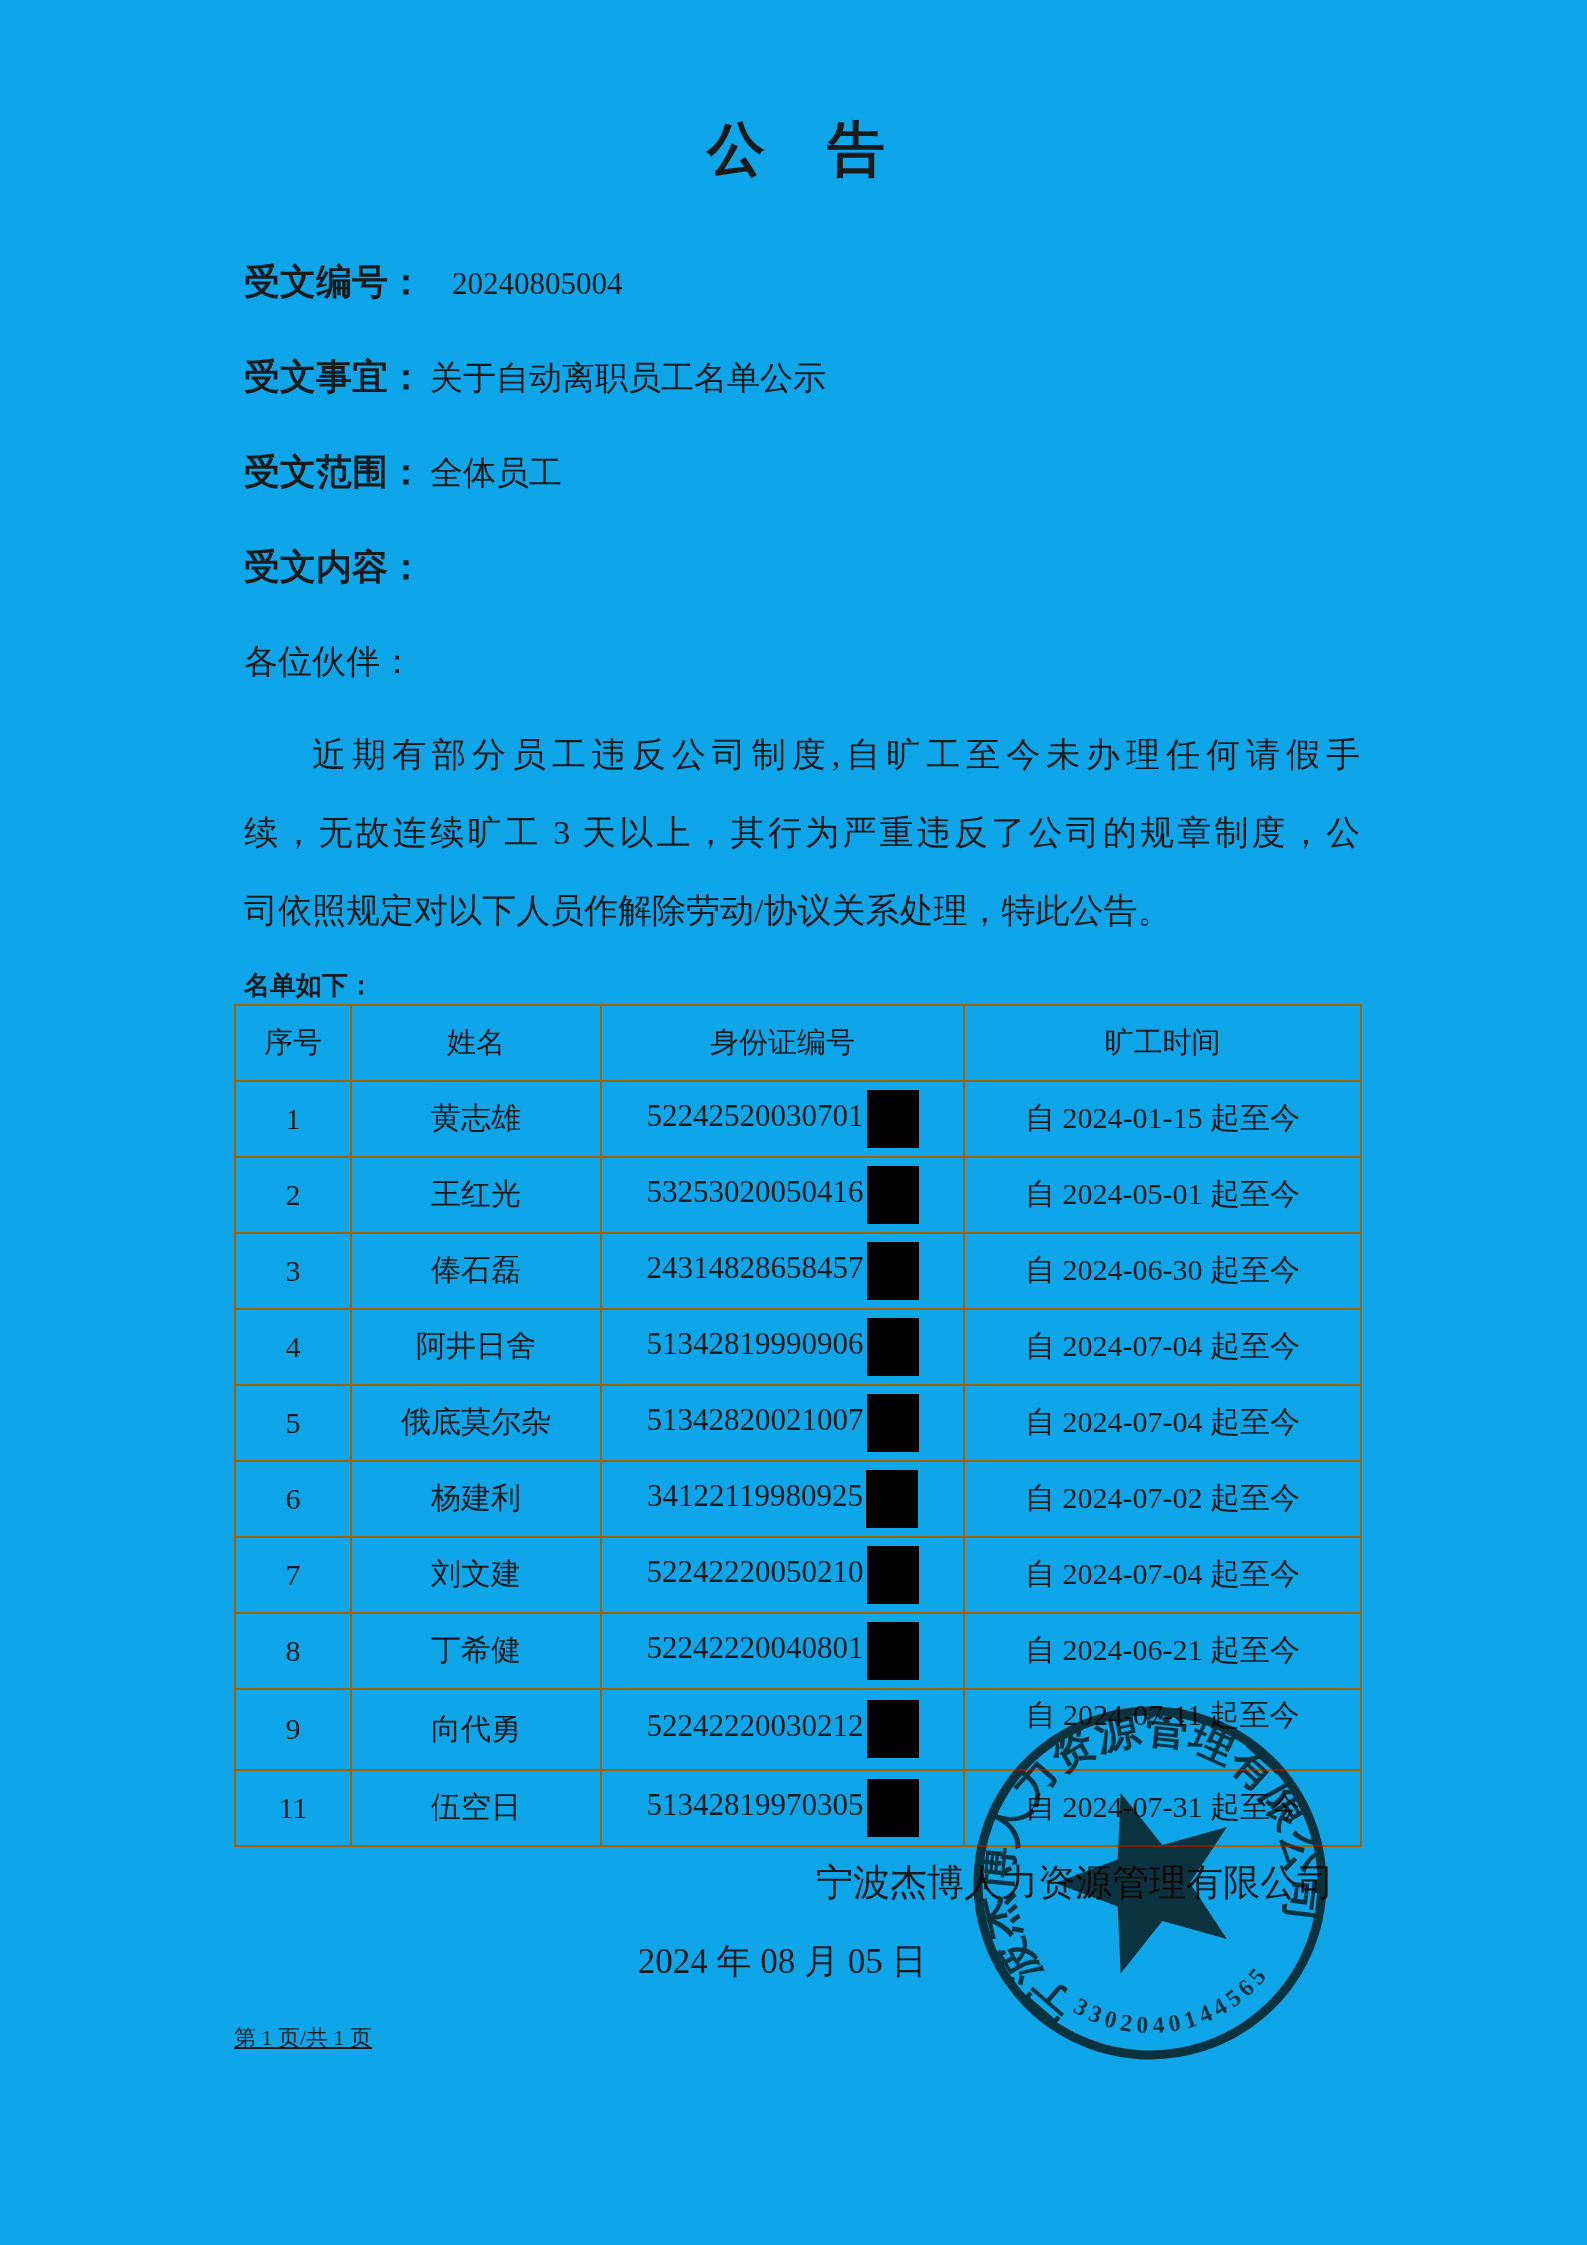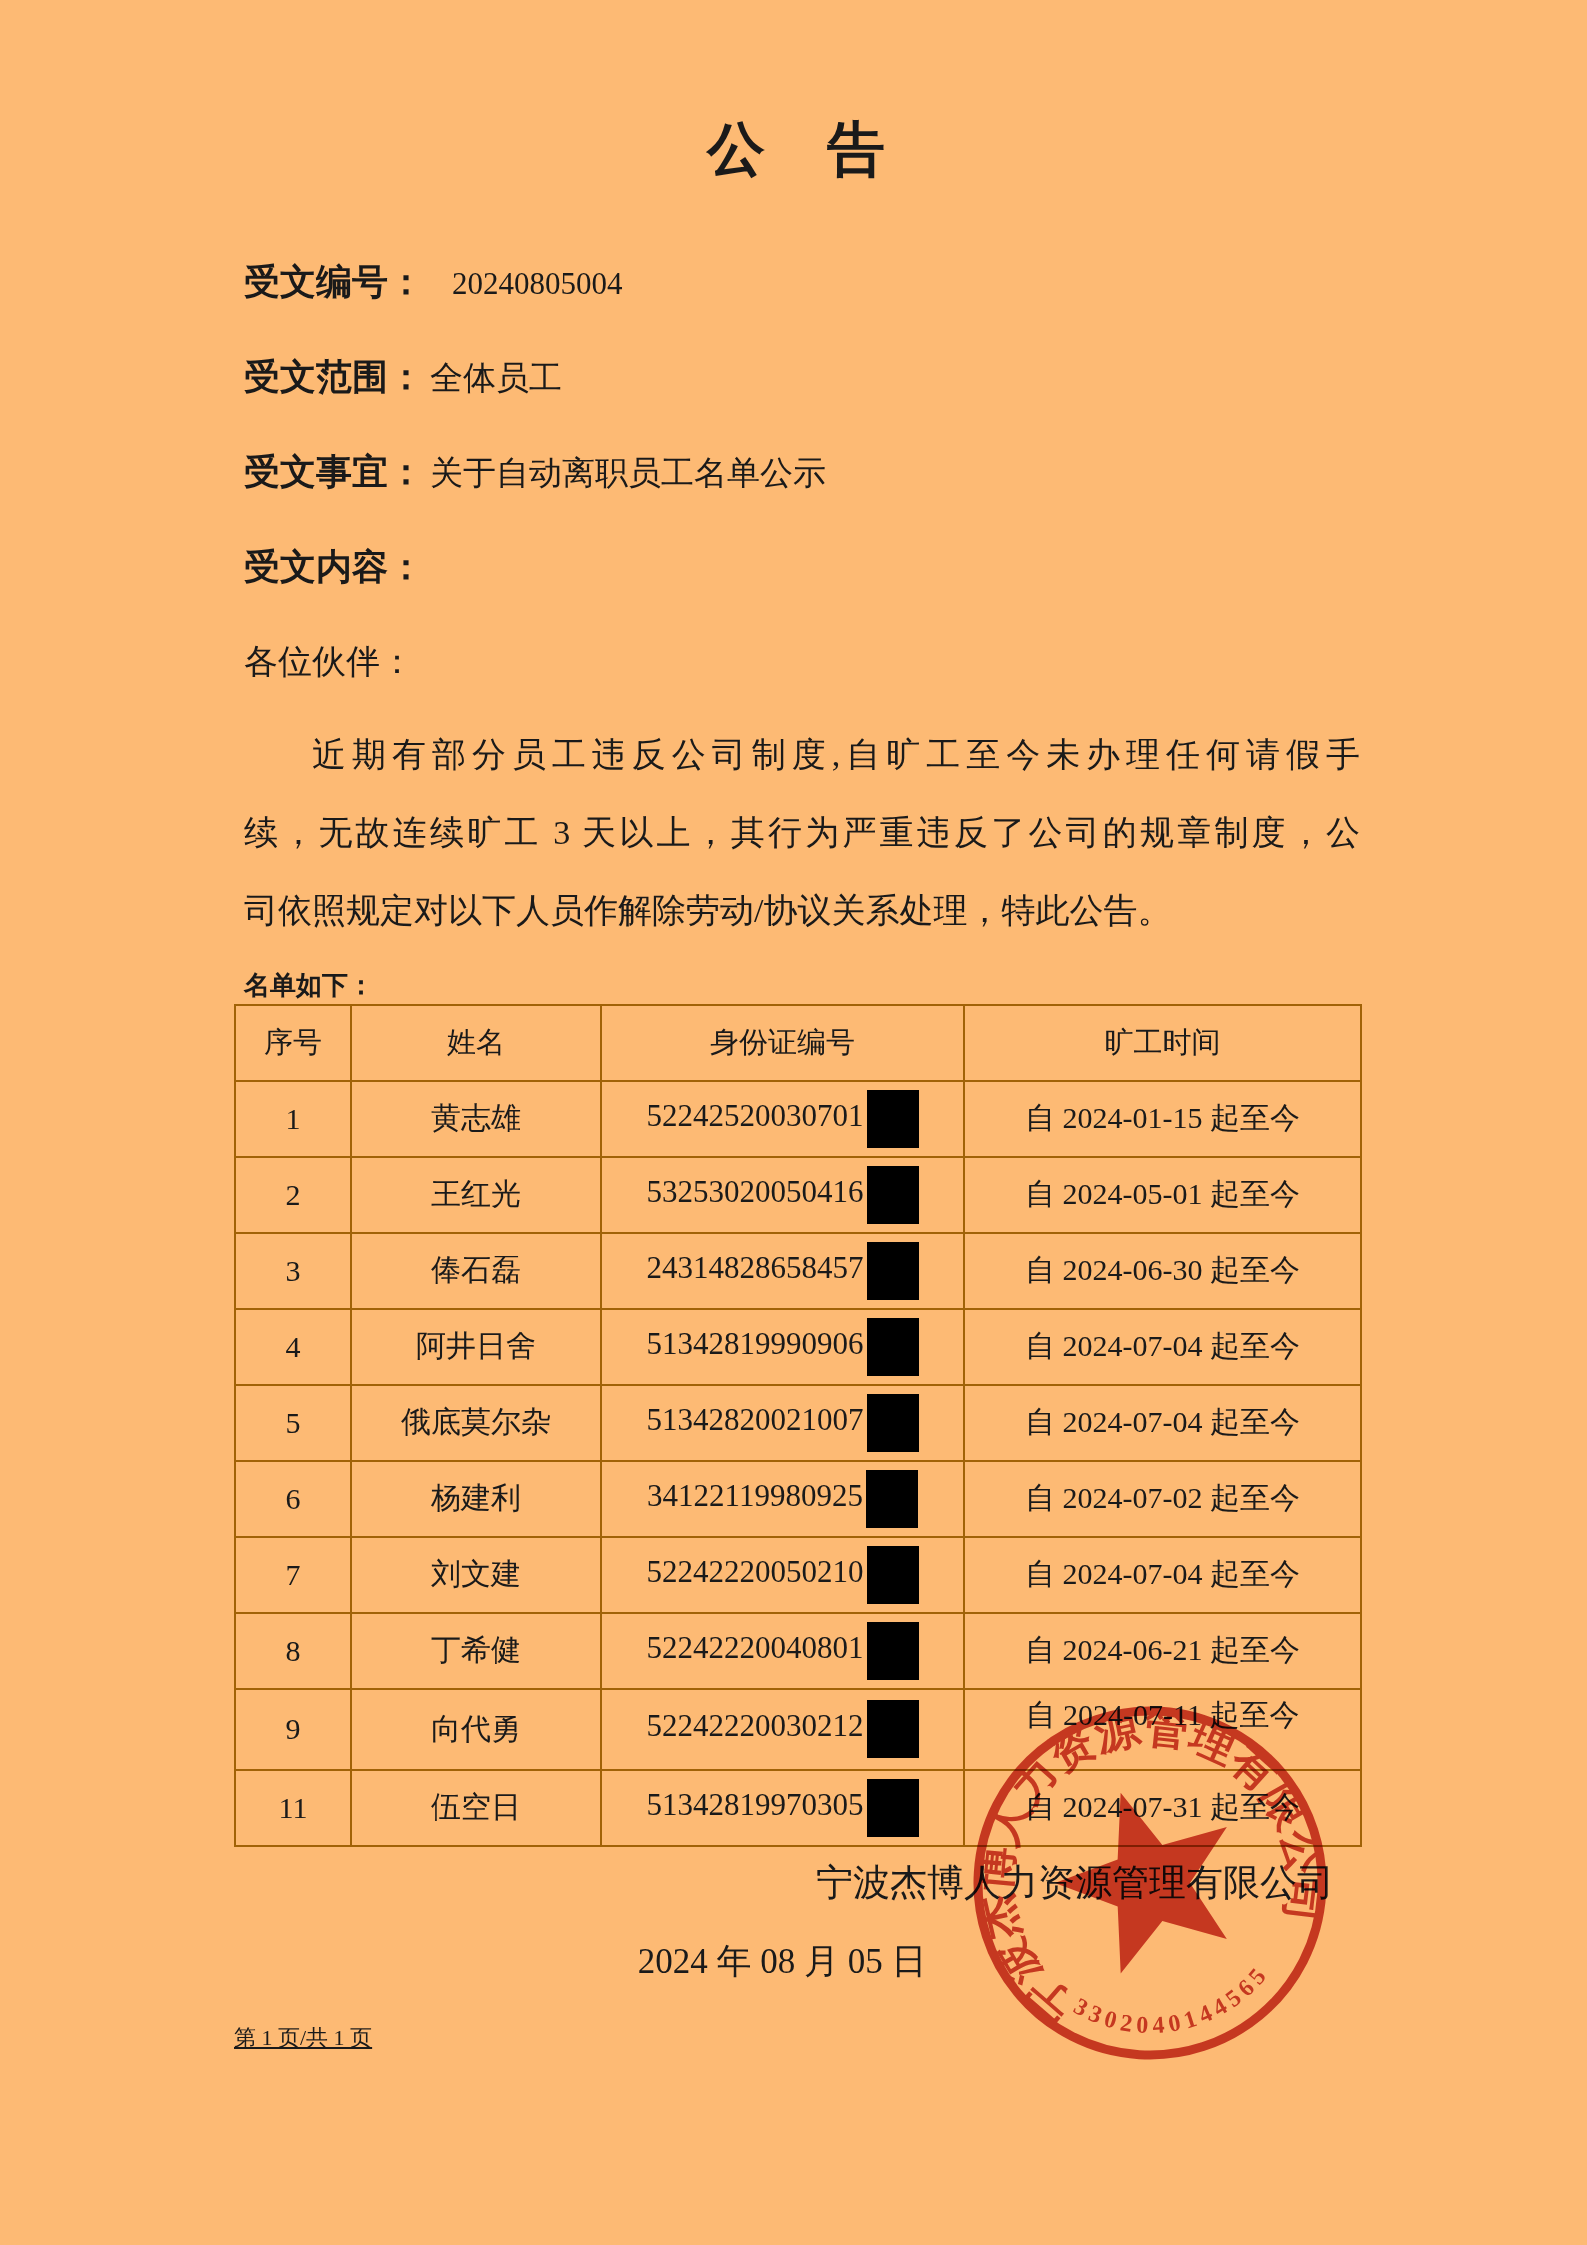--- a/index.html
+++ b/index.html
@@ -3,21 +3,21 @@
 <meta charset="utf-8">
 <style>
   html, body { margin: 0; padding: 0; background: #ffffff; }
   body {
     width: 1587px; height: 2245px;
     font-family: "Liberation Serif", "DejaVu Serif", serif;
     color: #1a1a1a;
     position: relative;
     overflow: hidden;
   }
-  .page { position: absolute; inset: 0; background: #fdba74; }
+  .page { position: absolute; inset: 0; background: #0ea5e9; }
   .content { position: absolute; left: 234px; top: 0; width: 1126px; }
 
   .doc-title {
     margin-top: 118px;
     text-align: center;
     font-size: 58px;
     line-height: 1.1;
     font-weight: 900;
     letter-spacing: 2px;
   }
@@ -110,24 +110,24 @@
 <div class="page">
   <div class="content">
 
     <div class="doc-title">公　告</div>
 
     <div class="fields">
       <div class="field-row">
         <span class="field-label">受文编号：</span><span class="field-value">20240805004</span>
       </div>
       <div class="field-row">
+        <span class="field-label">受文事宜：</span><span class="field-value">关于自动离职员工名单公示</span>
+      </div>
+      <div class="field-row">
         <span class="field-label">受文范围：</span><span class="field-value">全体员工</span>
-      </div>
-      <div class="field-row">
-        <span class="field-label">受文事宜：</span><span class="field-value">关于自动离职员工名单公示</span>
       </div>
       <div class="field-row">
         <span class="field-label">受文内容：</span><span class="field-value"></span>
       </div>
     </div>
 
     <div class="salutation">各位伙伴：</div>
 
     <div class="body-para">
       <div class="body-line first">近期有部分员工违反公司制度,自旷工至今未办理任何请假手</div>

